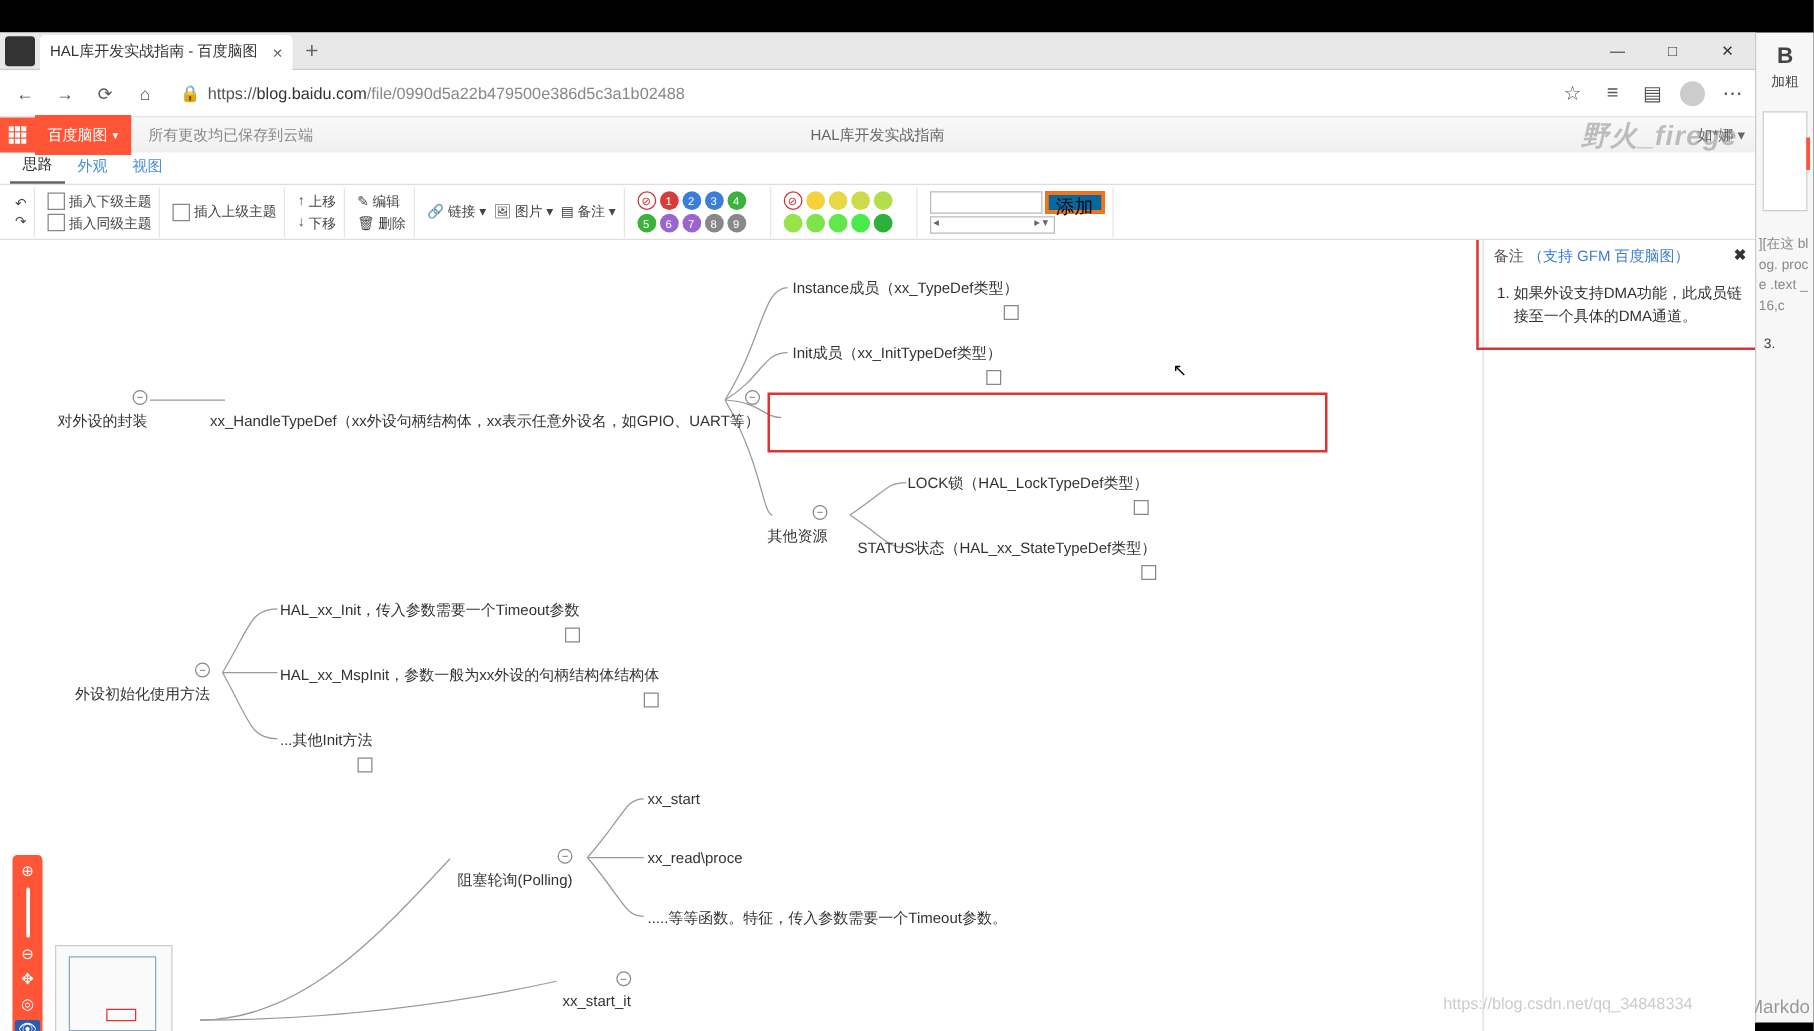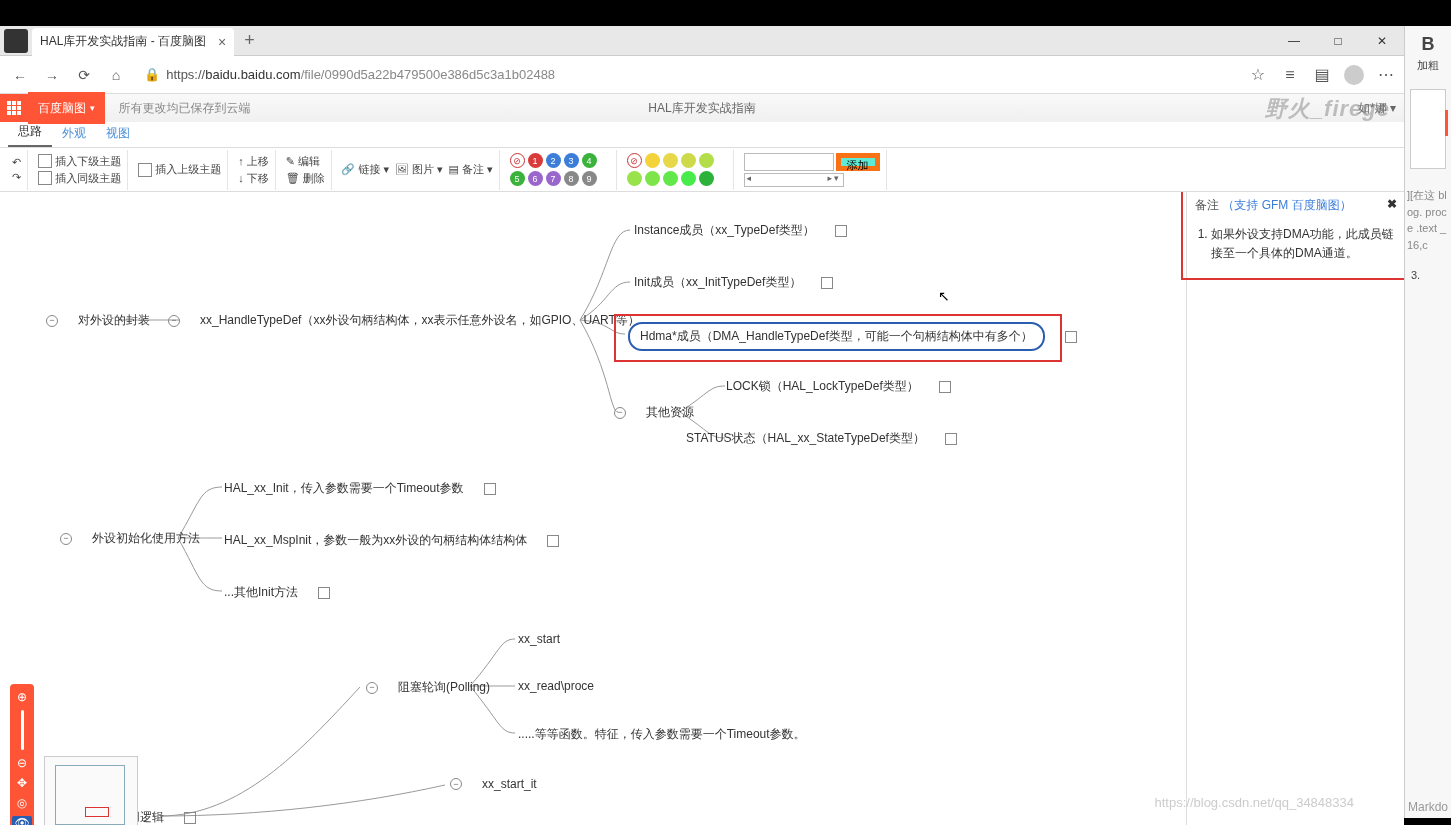--- a/index.html
+++ b/index.html
@@ -37,26 +37,26 @@
   .toolbar { height: 44px; border-bottom: 1px solid #ddd; display: flex; align-items: center; padding: 0 6px; font-size: 11px; color: #444; gap: 4px; }
   .tb-group { display: flex; flex-direction: column; justify-content: center; gap: 2px; padding: 0 6px; border-right: 1px solid #e5e5e5; height: 40px; }
   .tb-group.horiz { flex-direction: row; align-items: center; gap: 6px; }
   .tb-item { display: flex; align-items: center; gap: 3px; cursor: pointer; white-space: nowrap; }
   .tb-ico { width: 14px; height: 14px; border: 1px solid #888; display: inline-block; }
   .tb-label { font-size: 11px; }
   .dots { display: flex; gap: 3px; flex-wrap: wrap; width: 100px; }
   .dot { width: 15px; height: 15px; border-radius: 50%; display: flex; align-items: center; justify-content: center; color: #fff; font-size: 9px; cursor:pointer; }
   .prog-dots { display: flex; gap: 3px; flex-wrap: wrap; width: 100px; }
   .tag-input { width: 90px; height: 18px; border: 1px solid #bbb; font-size: 11px; padding: 0 3px; }
-  .tag-btn { height: 18px; font-size: 11px; border: 5px solid #f97316; background: #5eead4; padding: 0 6px; cursor:pointer; }
+  .tag-btn { height: 18px; font-size: 15px; border: 3px solid #f97316; background: #0369a1; padding: 0 6px; cursor:pointer; }
   .tag-slider { width: 100px; height: 14px; border: 1px solid #bbb; position: relative; background:#fff; }
   .tag-slider::before { content:"◂"; position:absolute; left:2px; top:-1px; font-size:9px; color:#666;}
   .tag-slider::after { content:"▸▾"; position:absolute; right:2px; top:-1px; font-size:9px; color:#666; letter-spacing:2px;}
   .canvas { position: relative; width: 100%; height: 660px; background: #fff; overflow: hidden; }
-  .node { position: absolute; font-size: 12px; color: #333; white-space: nowrap; display: flex; align-items: center; gap: 20px; }
+  .node { position: absolute; font-size: 12px; color: #333; white-space: nowrap; display: flex; align-items: flex-end; gap: 5px; flex-direction: column; }
   .node .toggle { width: 12px; height: 12px; border: 1px solid #888; border-radius: 50%; display: inline-flex; align-items: center; justify-content: center; font-size: 9px; color: #666; line-height: 1; cursor:pointer; }
   .note-ico { width: 12px; height: 12px; border: 1px solid #888; display: inline-block; }
   .node.selected .text { border: 2px solid #2a5db0; border-radius: 14px; padding: 4px 10px; background: #fff; }
   .red-box { position: absolute; border: 2px solid #d33; }
   svg.edges { position: absolute; left: 0; top: 0; width: 100%; height: 100%; pointer-events: none; }
   svg.edges path { stroke: #999; stroke-width: 1; fill: none; }
   .zoom-ctrl { position: absolute; left: 10px; bottom: 16px; width: 24px; background: #ff5436; border-radius: 4px; display: flex; flex-direction: column; align-items: center; padding: 6px 0; gap: 6px; }
   .zoom-ctrl .zi { color: #fff; font-size: 12px; cursor: pointer; }
   .track { width: 3px; height: 40px; background: #fff; border-radius: 2px; }
   .minimap { position: absolute; left: 44px; bottom: 16px; width: 94px; height: 80px; border: 1px solid #ccc; background: #fafafa; }
@@ -70,21 +70,21 @@
   .note-body ol { padding-left: 14px; }
   .note-redbox { position:absolute; left:-6px; top:-2px; width: 264px; height: 90px; border:2px solid #d33; pointer-events:none; }
   .cursor { position: absolute; font-size: 14px; color: #000; pointer-events:none; }
   .side-strip { position:absolute; right:0; top:26px; width:47px; height:792px; background:#f7f7f7; border-left:1px solid #ccc; font-size:11px; color:#444; }
   .side-strip .B { font-size:18px; font-weight:bold; text-align:center; margin-top:8px;}
   .side-strip .lbl { text-align:center; margin-top:3px; }
   .side-strip .thumb { width:36px; height:80px; margin:16px auto 0; border:1px solid #ccc; background:#fff; position:relative;}
   .side-strip .thumb .bar{ position:absolute; right:-3px; top:20px; width:3px; height:26px; background:#ff5436;}
   .side-strip .txt { margin:18px 2px 0; line-height:1.5; color:#888; font-size:11px; word-break:break-all;}
   .side-strip .num3 { margin:16px 6px 0; }
-  .side-strip .foot { position:absolute; bottom:4px; right:3px; color:#999; font-size:12px;}
+  .side-strip .foot { position:absolute; bottom:4px; right:3px; color:#999; font-size:15px;}
   .blog-wm { position:absolute; right:50px; bottom:8px; color:#ccc; font-size:13px; pointer-events:none;}
 </style>
 </head>
 <body>
 
 <div class="side-strip">
   <div class="B">B</div>
   <div class="lbl">加粗</div>
   <div class="thumb">
       <div class="bar"></div>
@@ -115,21 +115,21 @@
   </div>
 
   <div class="nav-bar">
     <div class="nav-btn">←</div>
     <div class="nav-btn">→</div>
     <div class="nav-btn">⟳</div>
     <div class="nav-btn">⌂</div>
     <div class="url-bar">
       <span class="url-lock">🔒</span>
       <span>https://</span>
-        <span class="url-host">baidu.baidu.com</span>
+        <span class="url-host">blog.baidu.com</span>
         <span class="url-path">/file/0990d5a22b479500e386d5c3a1b02488</span>
     </div>
     <div class="nav-right">
       <div class="nav-icon">☆</div>
       <div class="nav-icon">≡</div>
       <div class="nav-icon">▤</div>
       <div class="avatar"></div>
       <div class="nav-icon">⋯</div>
     </div>
   </div>
@@ -260,24 +260,20 @@
         <span class="text">xx_HandleTypeDef（xx外设句柄结构体，xx表示任意外设名，如GPIO、UART等）</span>
       </div>
     <div class="node" style="left:634px;top:30px">
         <span class="text">Instance成员（xx_TypeDef类型）</span>
         <span class="note-ico"></span>
       </div>
     <div class="node" style="left:634px;top:82px">
         <span class="text">Init成员（xx_InitTypeDef类型）</span>
         <span class="note-ico"></span>
       </div>
-    <div class="node selected" style="left:628px;top:130px">
-        <span class="text">Hdma*成员（DMA_HandleTypeDef类型，可能一个句柄结构体中有多个）</span>
-        <span class="note-ico"></span>
-      </div>
     <div class="red-box" style="left:614px;top:122px;width:448px;height:48px"></div>
     <div class="node" style="left:614px;top:212px">
         <span class="toggle">−</span>
         <span class="text">其他资源</span>
       </div>
     <div class="node" style="left:726px;top:186px">
         <span class="text">LOCK锁（HAL_LockTypeDef类型）</span>
         <span class="note-ico"></span>
       </div>
     <div class="node" style="left:686px;top:238px">

